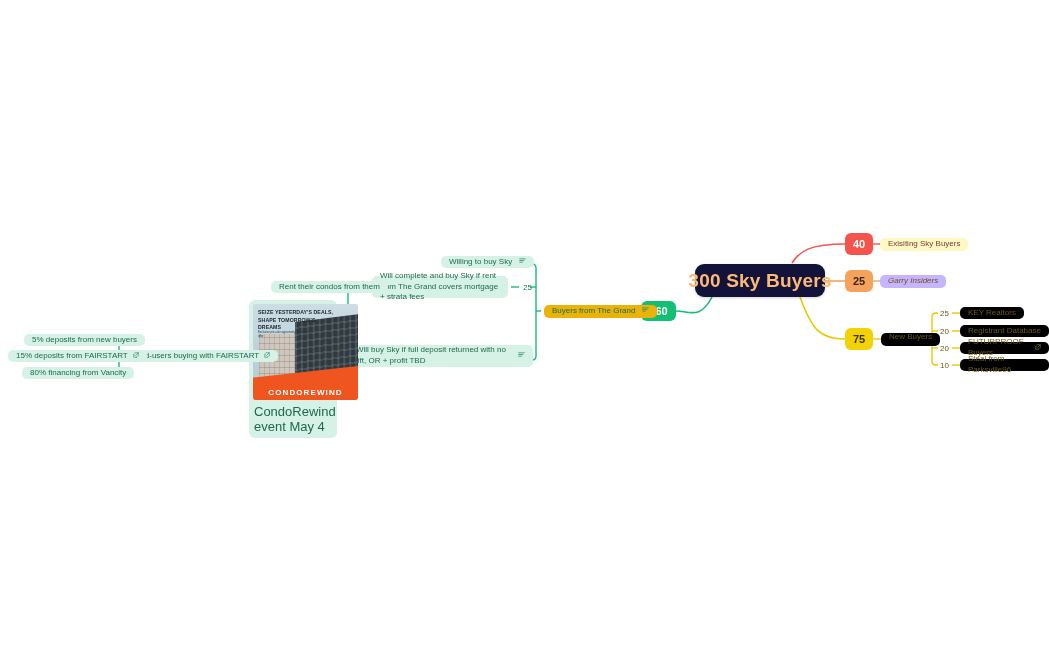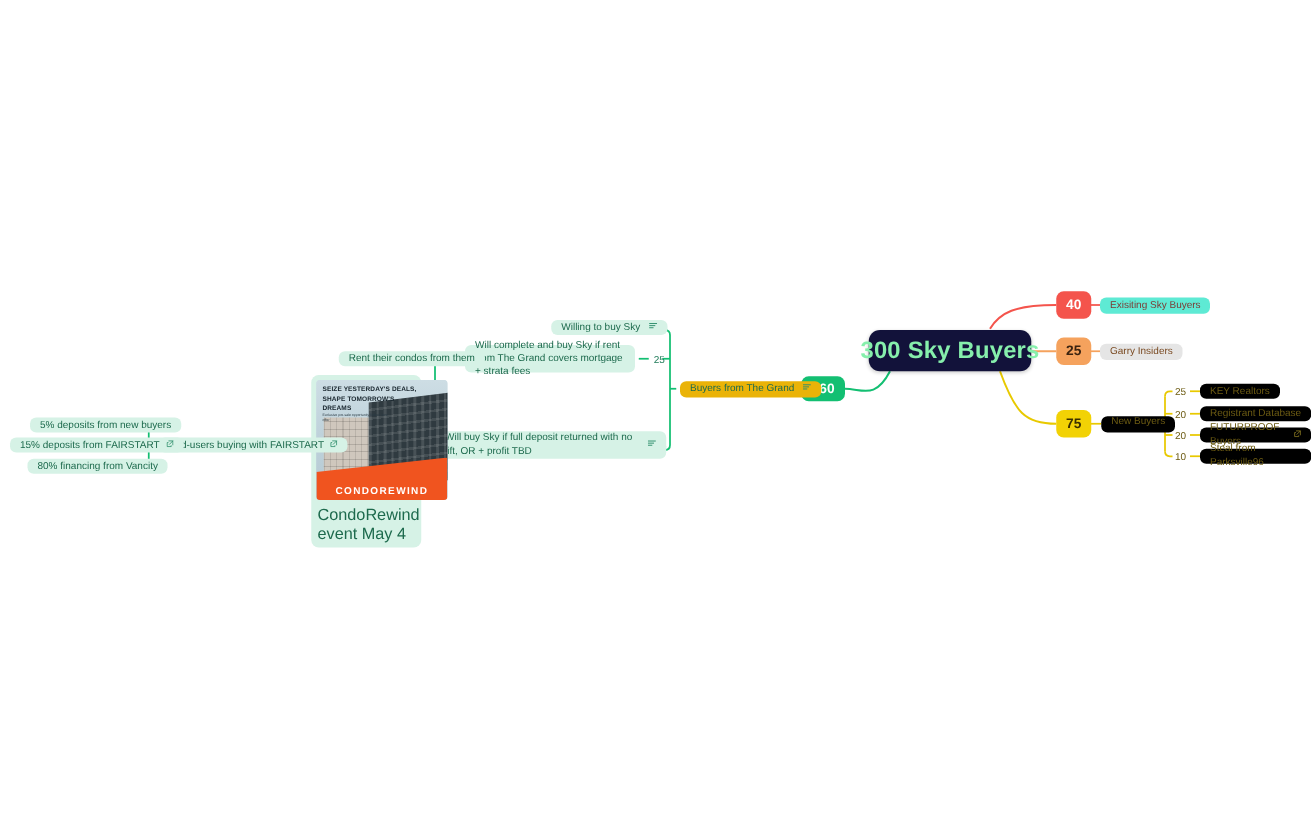--- a/index.html
+++ b/index.html
@@ -28,21 +28,21 @@
     position: absolute;
     box-sizing: border-box;
     display: flex;
     align-items: center;
     border-radius: 5px;
     white-space: nowrap;
   }
   
   .root {
     background: #12123a;
-    color: #86efac;
+    color: #fdba74;
     font-size: 19px;
     font-weight: 700;
     letter-spacing: .2px;
     border-radius: 9px;
     padding: 0 16px;
     justify-content: center;
     box-shadow: 0 1px 3px rgba(0,0,0,.18);
   }
   
   .chip {
@@ -58,22 +58,22 @@
   .chip-green  { background: #13bf72; color: #ffffff; }
 
   
   .pill {
     padding: 3px 8px;
     font-size: 8px;
     line-height: 1.35;
     border-radius: 5px;
     white-space: normal;
   }
-  .pill-red    { background: #5eead4; color: #7c3b35; }
-  .pill-orange { background: #e5e5e5; color: #7a4a22; }
+  .pill-red    { background: #fef9c3; color: #7c3b35; }
+  .pill-orange { background: #c4b5fd; color: #7a4a22; font-style: italic; }
   .pill-yellow { background: #000000; color: #6b5a12; }
   .pill-green  { background: #eab308; color: #1d6a4d; }
   .pill-mint   { background: #d6f2e6; color: #1d6a4d; }
 
   
   .tick {
     font-size: 8px;
     color: #6b5a12;
     justify-content: center;
     background: transparent;

